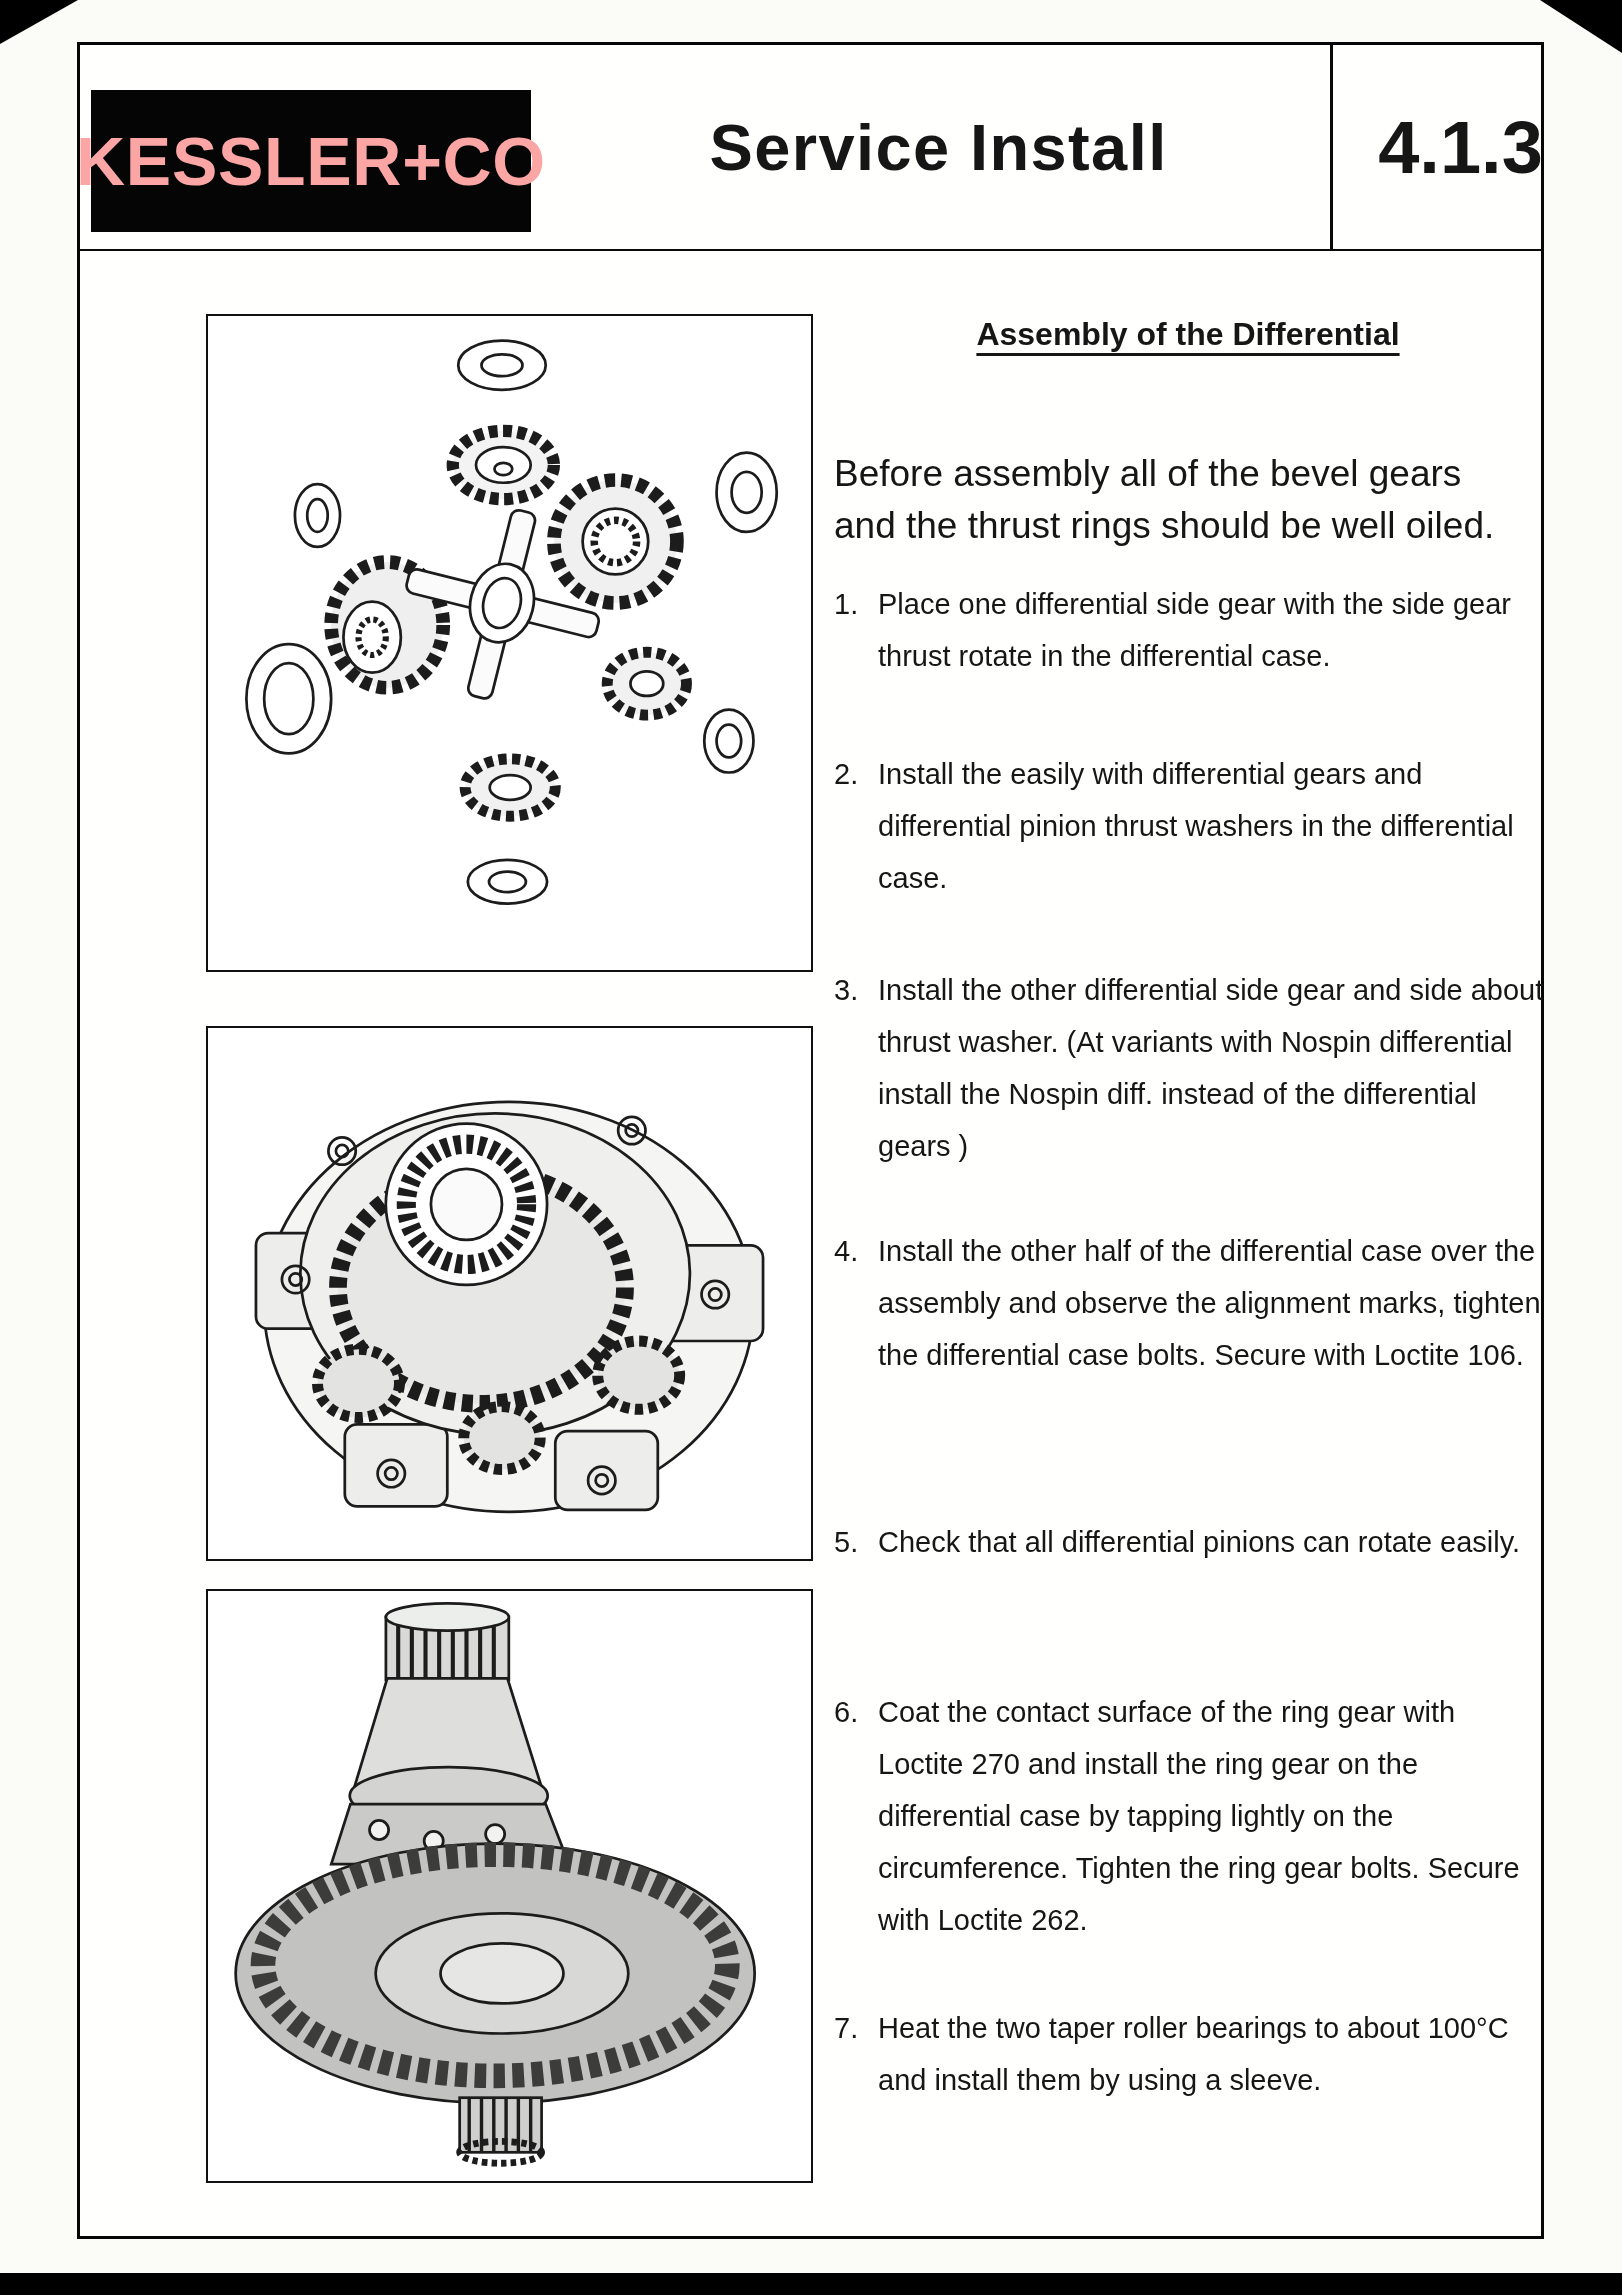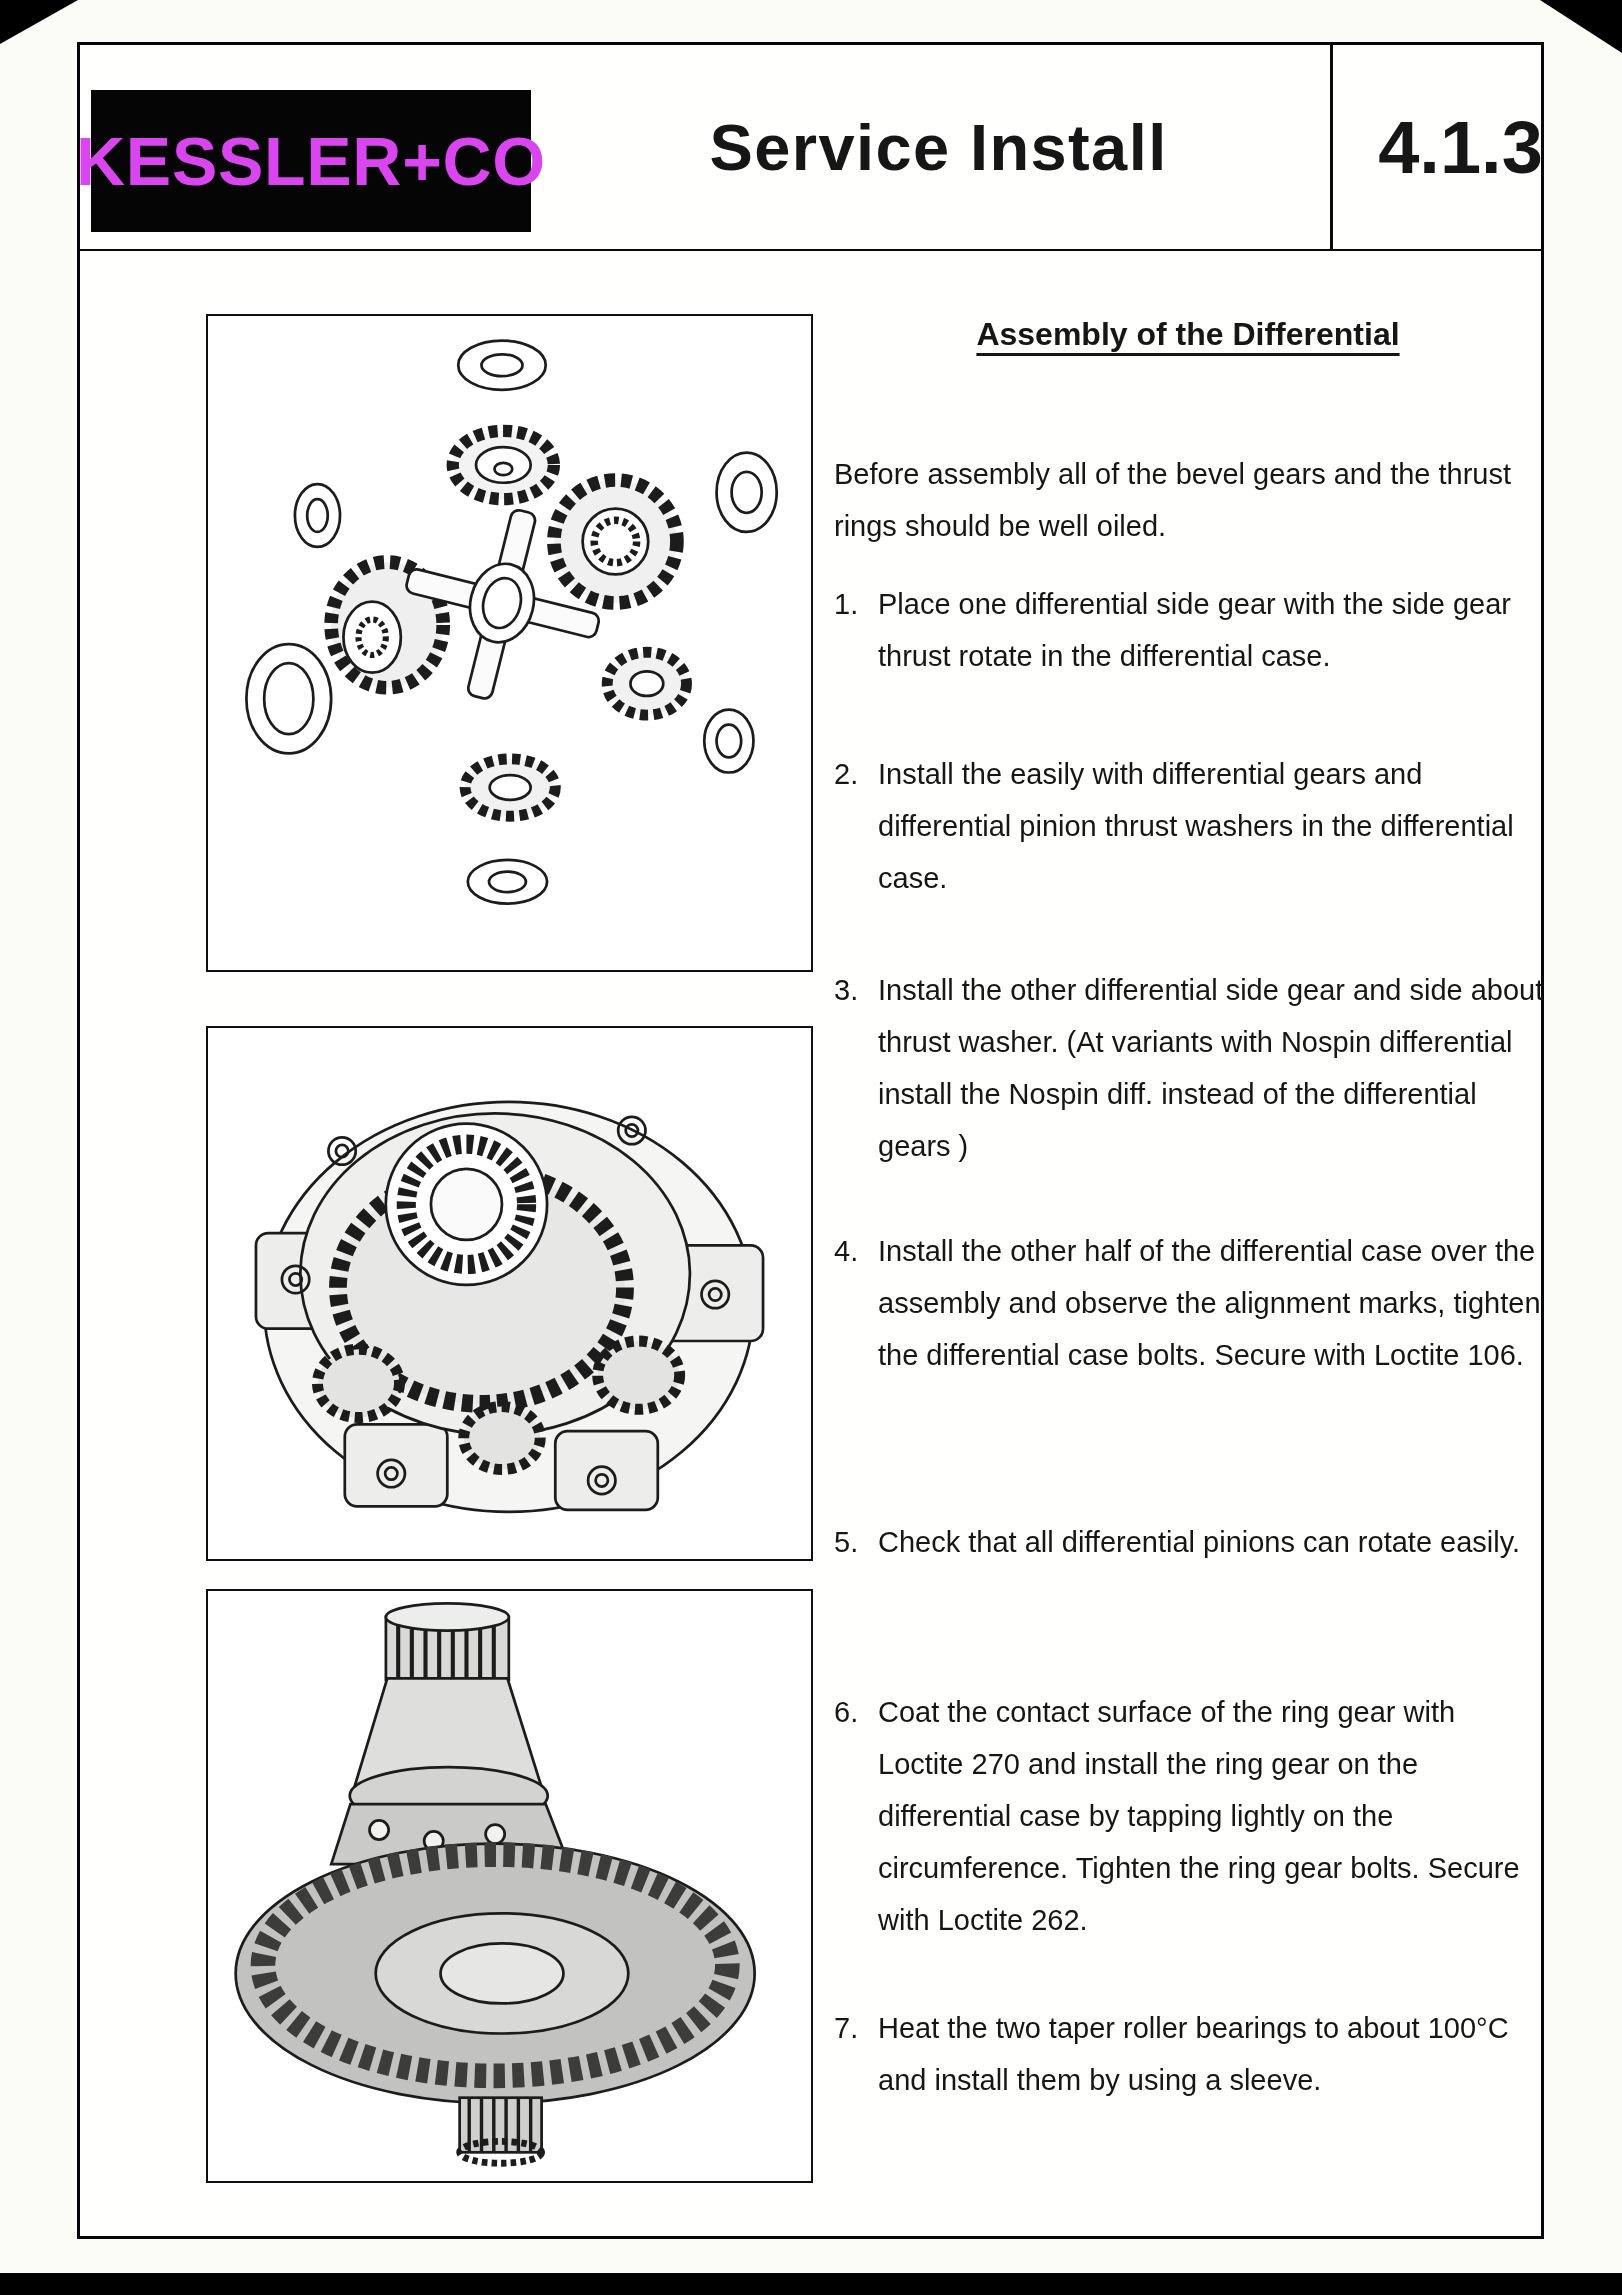--- a/index.html
+++ b/index.html
@@ -21,21 +21,21 @@
     width: 1467px; height: 2197px;
     border: 3.4px solid #060606;
     background: #fffffe;
   }
   .header {
     position: absolute; left: 0; top: 0; width: 100%; height: 206px;
     border-bottom: 2.7px solid #0a0a0a;
   }
   .logo {
     position: absolute; left: 11px; top: 45px; width: 440px; height: 142px;
-    background: #050505; color: #d946ef;
+    background: #050505; color: #fca5a5;
     display: flex; align-items: center; justify-content: center;
     font-weight: bold; font-size: 68px; letter-spacing: 0.7px;
     white-space: nowrap;
   }
   .manual-title {
     position: absolute; left: 470px; top: 0; width: 777px; height: 100%;
     display: flex; align-items: center; justify-content: center;
     font-size: 65px; font-weight: bold; letter-spacing: 1.4px;
   }
   .vline { position: absolute; left: 1250px; top: 0; width: 2.7px; height: 100%; background: #0a0a0a; }
@@ -55,21 +55,21 @@
   #fig3 { top: 1544px; width: 607px; height: 594px; }
   .figure svg { width: 100%; height: 100%; display: block; }
 
   .doc-title {
     position: absolute; left: 750px; top: 271px; width: 716px;
     text-align: center; font-size: 32px; font-weight: bold;
     text-decoration: underline; text-underline-offset: 8.2px; text-decoration-thickness: 2.7px;
   }
   .intro {
     position: absolute; left: 754px; top: 403px; width: 688px;
-    font-size: 29px; line-height: 52px;
+    font-size: 37px; line-height: 52px;
   }
   .step {
     position: absolute; left: 754px; width: 713px;
     display: flex; font-size: 29px; line-height: 52px;
   }
   .step .num { width: 44px; flex: none; }
   .step .txt { flex: 1; }
   #step1 { top: 533px; }
   #step2 { top: 703px; }
   #step3 { top: 919px; }

